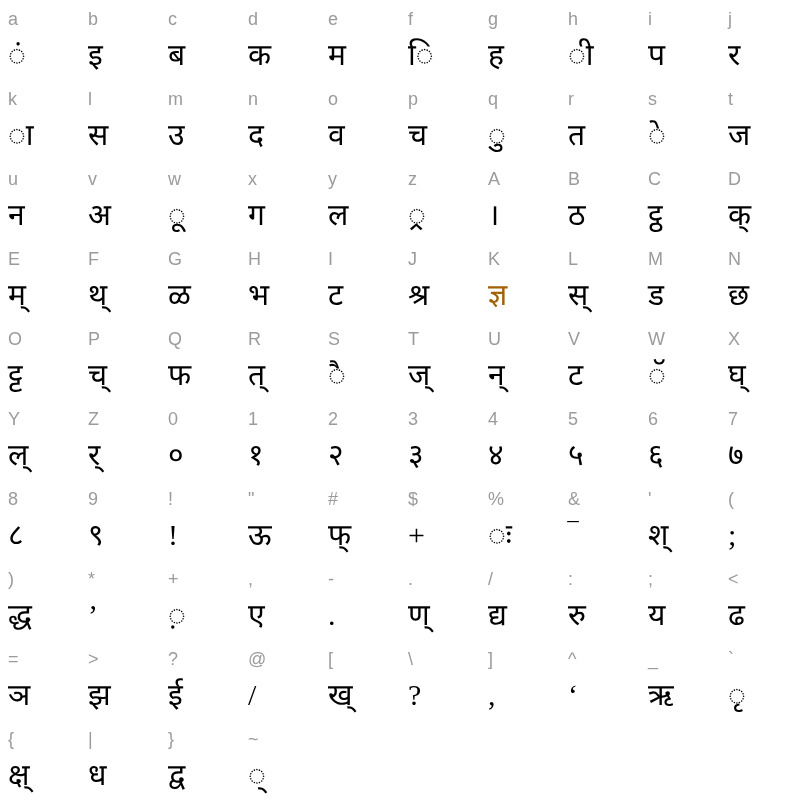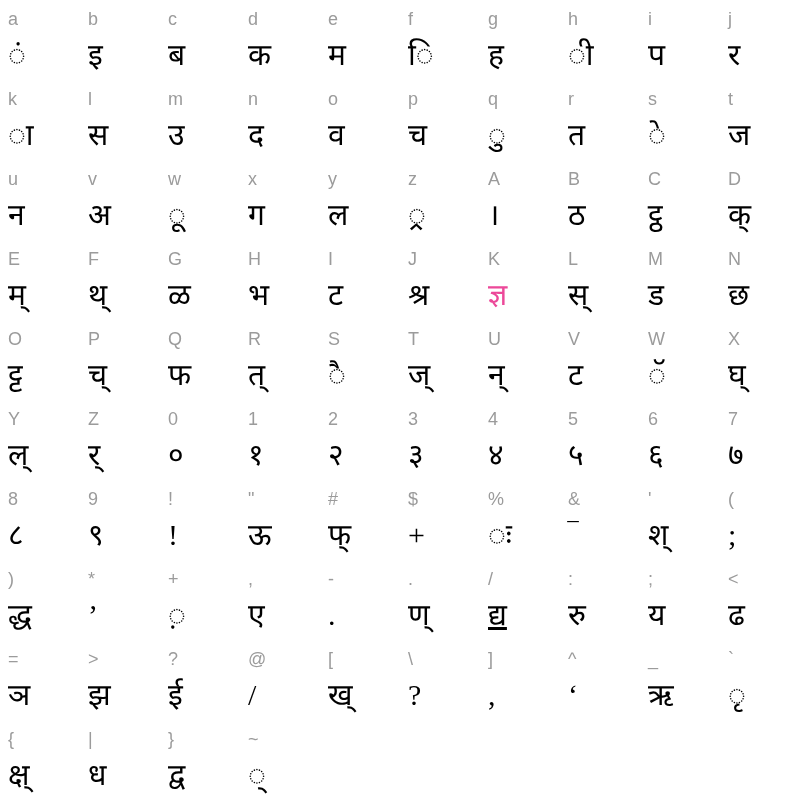--- a/index.html
+++ b/index.html
@@ -183,21 +183,21 @@
     <div class="char-cell">
       <span class="char-label" style="color: rgb(155, 155, 155);">I</span>
       <span class="char-glyph" style="color: rgb(0, 0, 0);">ट</span>
     </div>
     <div class="char-cell">
       <span class="char-label" style="color: rgb(155, 155, 155);">J</span>
       <span class="char-glyph" style="color: rgb(0, 0, 0);">श्र</span>
     </div>
     <div class="char-cell">
       <span class="char-label" style="color: rgb(155, 155, 155);">K</span>
-      <span class="char-glyph" style="color: #ec4899;">ज्ञ</span>
+      <span class="char-glyph" style="color: #a16207;">ज्ञ</span>
     </div>
     <div class="char-cell">
       <span class="char-label" style="color: rgb(155, 155, 155);">L</span>
       <span class="char-glyph" style="color: rgb(0, 0, 0);">स्</span>
     </div>
     <div class="char-cell">
       <span class="char-label" style="color: rgb(155, 155, 155);">M</span>
       <span class="char-glyph" style="color: rgb(0, 0, 0);">ड</span>
     </div>
     <div class="char-cell">
@@ -343,21 +343,21 @@
     <div class="char-cell">
       <span class="char-label" style="color: rgb(155, 155, 155);">-</span>
       <span class="char-glyph" style="color: rgb(0, 0, 0);">.</span>
     </div>
     <div class="char-cell">
       <span class="char-label" style="color: rgb(155, 155, 155);">.</span>
       <span class="char-glyph" style="color: rgb(0, 0, 0);">ण्</span>
     </div>
     <div class="char-cell">
       <span class="char-label" style="color: rgb(155, 155, 155);">/</span>
-      <span class="char-glyph" style="color: rgb(0, 0, 0); text-decoration: underline;">द्य</span>
+      <span class="char-glyph" style="color: rgb(0, 0, 0);">द्य</span>
     </div>
     <div class="char-cell">
       <span class="char-label" style="color: rgb(155, 155, 155);">:</span>
       <span class="char-glyph" style="color: rgb(0, 0, 0);">रु</span>
     </div>
     <div class="char-cell">
       <span class="char-label" style="color: rgb(155, 155, 155);">;</span>
       <span class="char-glyph" style="color: rgb(0, 0, 0);">य</span>
     </div>
     <div class="char-cell">

